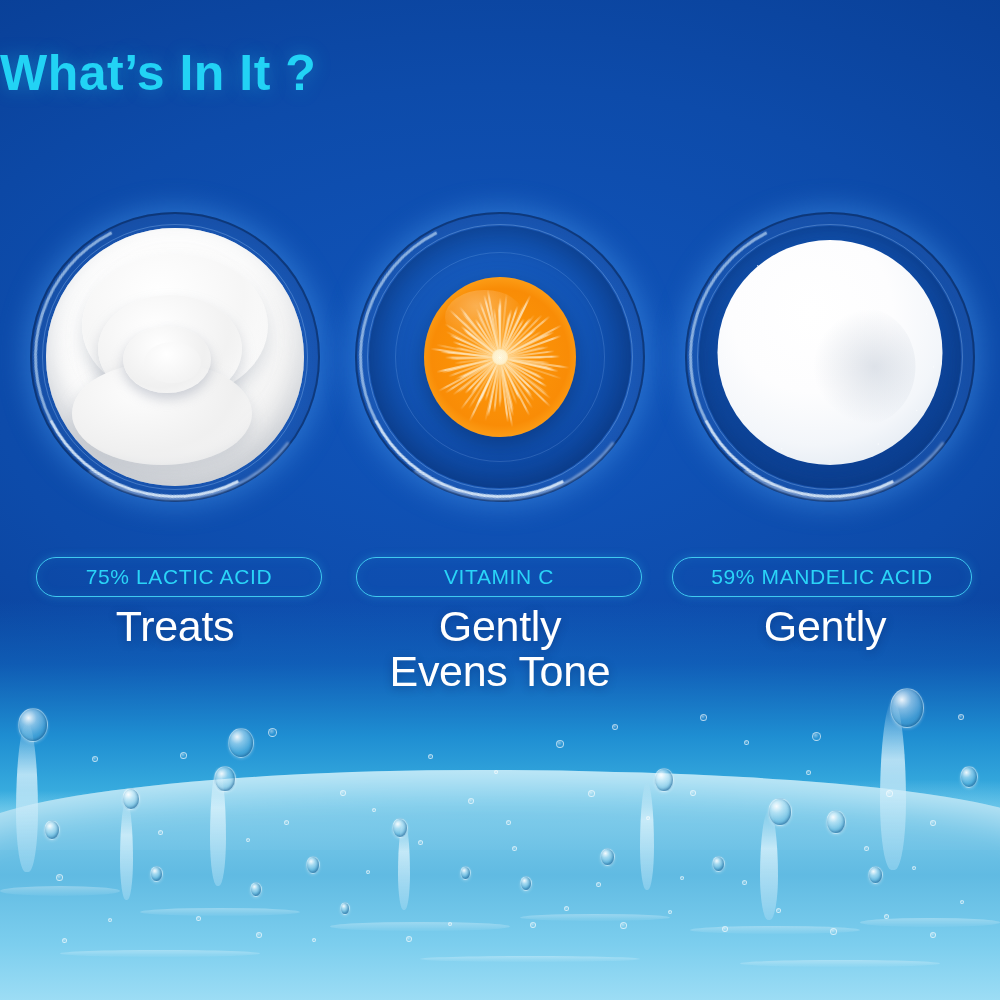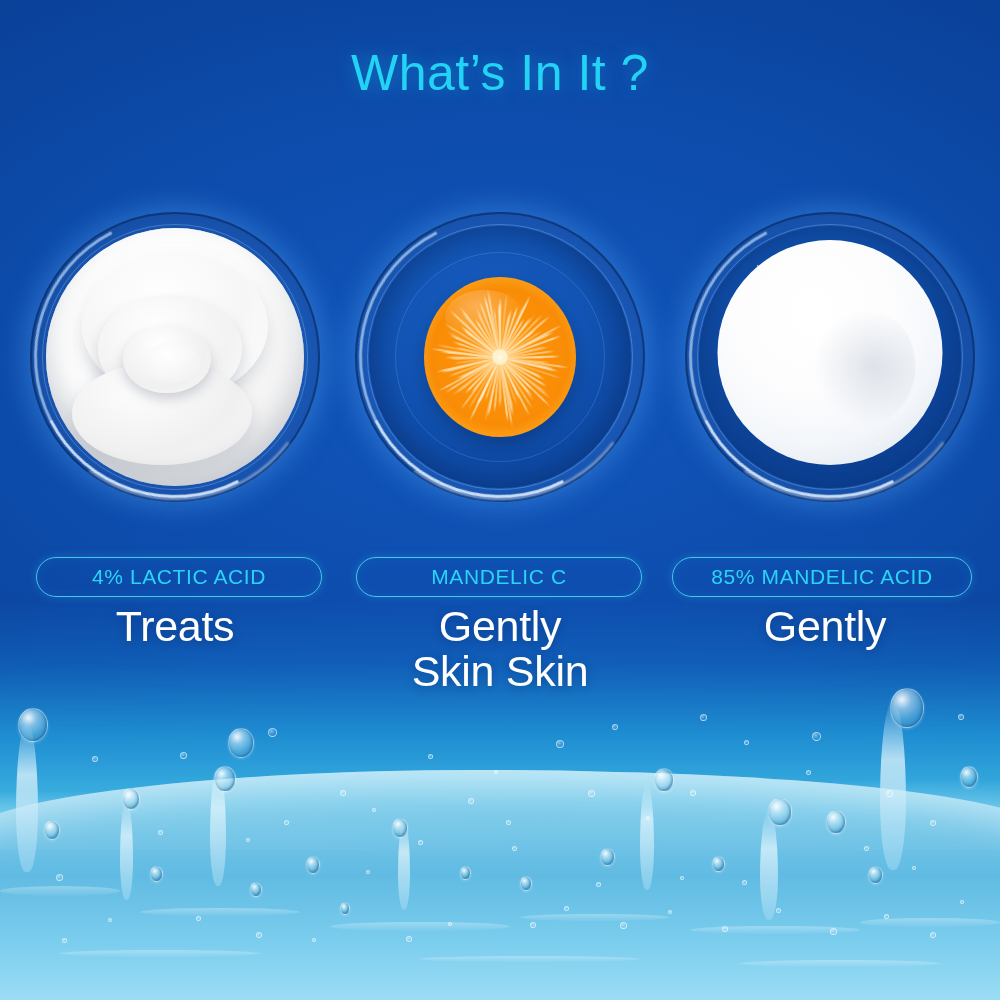--- a/index.html
+++ b/index.html
@@ -22,22 +22,22 @@
        rgba(14,82,178,0) 0%,
        rgba(19,110,196,0.55) 16%,
        rgba(32,148,214,0.92) 34%,
        rgba(63,180,226,1) 52%,
        rgba(112,205,236,1) 72%,
        rgba(148,219,242,1) 100%);
   }
 
   
   .title{
-    position:absolute;top:44px;left:0;right:0;text-align:center;
-    font-size:50px;font-weight:normal;color:#22d3f5;letter-spacing:.5px;
+    position:absolute;top:44px;left:0;right:0;text-align:left;
+    font-size:50px;font-weight:bold;color:#22d3f5;letter-spacing:.5px;
     text-shadow:0 0 18px rgba(34,211,245,.35);
   }
 
   
   .dishes{position:absolute;top:212px;left:0;right:0;height:300px;}
   .dish{
     position:absolute;top:0;width:290px;height:290px;border-radius:50%;
   }
   .dish.d0{left:30px;}
   .dish.d1{left:355px;}
@@ -383,32 +383,32 @@
       <div class="powder">
         <div class="powder-shadow"></div>
         <div class="powder-grain"></div>
       </div>
       <div class="rim2"></div>
       <div class="rim3"></div>
     </div>
   </div>
 
   <div class="pills">
-    <div class="pill p0">4% LACTIC ACID</div>
-    <div class="pill p1">MANDELIC C</div>
-    <div class="pill p2">85% MANDELIC ACID</div>
+    <div class="pill p0">75% LACTIC ACID</div>
+    <div class="pill p1">VITAMIN C</div>
+    <div class="pill p2">59% MANDELIC ACID</div>
   </div>
 
   <div class="captions">
     <div class="caption c0">
       <span>Treats</span>
     </div>
     <div class="caption c1">
       <span>Gently</span>
-      <span class="l2">Skin Skin</span>
+      <span class="l2">Evens Tone</span>
     </div>
     <div class="caption c2">
       <span>Gently</span>
     </div>
   </div>
 
   <div class="water" id="water-splash">
     <div class="crest"></div>
     <div class="water-body"></div>
   <div class="jet" style="left: 16px; top: 52px; width: 22px; height: 150px;"></div>

